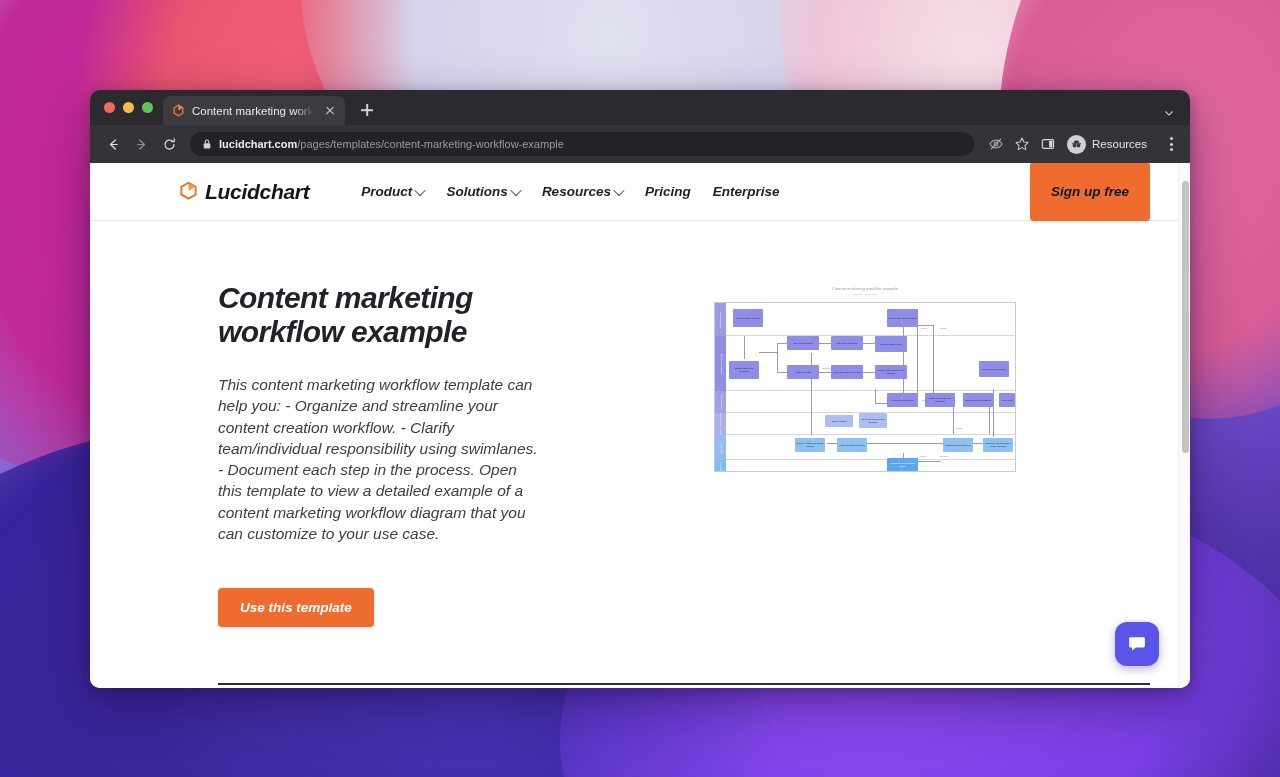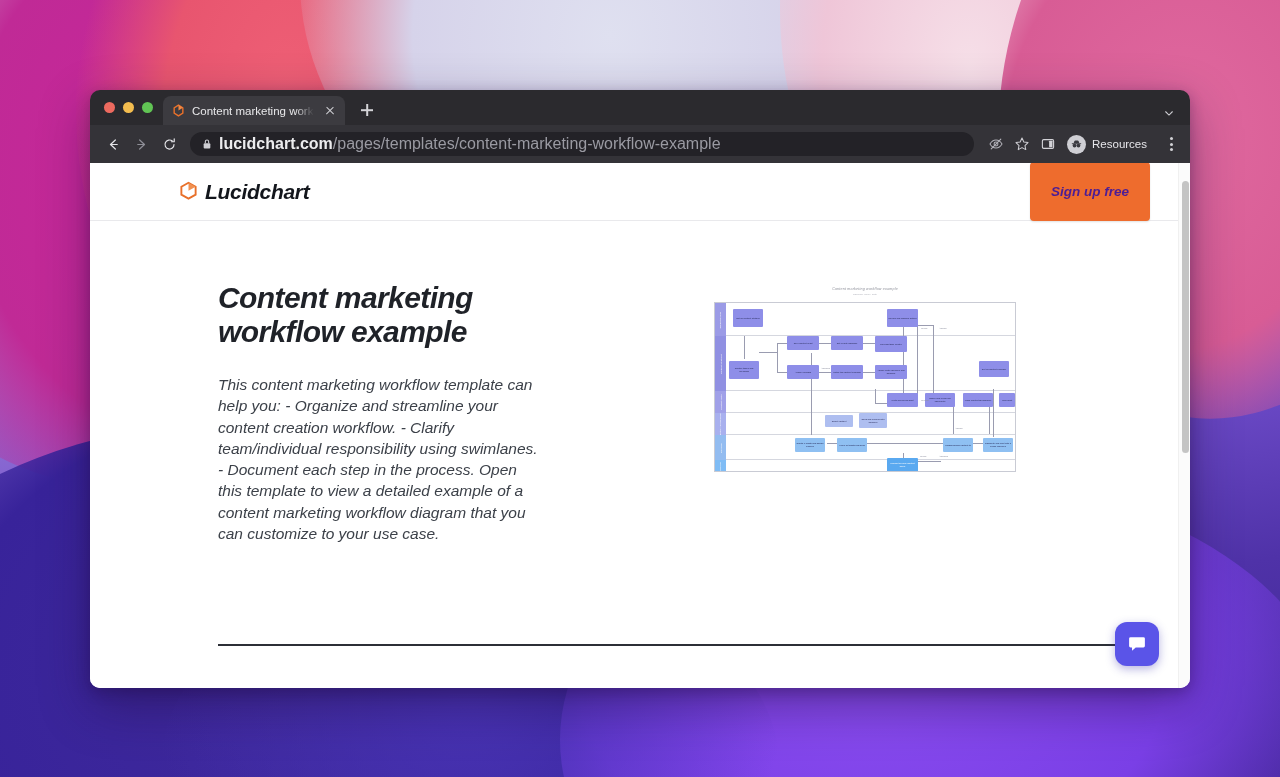--- a/index.html
+++ b/index.html
@@ -193,21 +193,21 @@
     background: #232227;
     border-radius: 13px;
     display: flex;
     align-items: center;
     padding: 0 12px;
     margin: 0 8px 0 6px;
     gap: 7px;
     overflow: hidden;
   }
   .url {
-    font-size: 16px;
+    font-size: 11px;
     white-space: nowrap;
     overflow: hidden;
     color: #9a9aa2;
   }
   .url b { color: #ececee; font-weight: 700; }
   .tool-icon {
     width: 24px; height: 24px;
     display: flex; align-items: center; justify-content: center;
     flex: 0 0 auto;
   }
@@ -291,21 +291,21 @@
   .chev {
     width: 8px; height: 8px;
     border-right: 1.4px solid #4a4f57;
     border-bottom: 1.4px solid #4a4f57;
     transform: rotate(45deg) translate(-1px,-1px);
     flex: 0 0 auto;
   }
   .signup-btn {
     margin-left: auto;
     background: #ee6c2d;
-    color: #4c1d95;
+    color: #0f172a;
     font-size: 13.5px;
     font-weight: 700;
     padding: 22px 21px;
     border-radius: 4px;
     white-space: nowrap;
     box-shadow: 0 1px 2px rgba(0,0,0,0.12);
   }
 
   
   .hero {
@@ -555,28 +555,49 @@
 
         <div class="site-header">
           <div class="brand">
             <svg width="19" height="21" viewBox="0 0 24 26">
               <path d="M12 2 L21 7 L21 17 L12 22 L3 17 L3 7 Z" fill="none" stroke="#e8702a" stroke-width="2.4"></path>
               <path d="M12 2 L21 7 L12 12 Z" fill="#f19152"></path>
             </svg>
             <span class="brand-name">Lucidchart</span>
           </div>
 
+          <div class="site-nav">
+            <div class="nav-item">
+              <span>Product</span>
+              <span class="chev"></span>
+            </div>
+            <div class="nav-item">
+              <span>Solutions</span>
+              <span class="chev"></span>
+            </div>
+            <div class="nav-item">
+              <span>Resources</span>
+              <span class="chev"></span>
+            </div>
+            <div class="nav-item">
+              <span>Pricing</span>
+            </div>
+            <div class="nav-item">
+              <span>Enterprise</span>
+            </div>
+          </div>
 
           <div class="signup-btn">Sign up free</div>
         </div>
 
         <div class="hero">
           <div class="hero-left">
             <h1 class="hero-title">Content marketing workflow example</h1>
             <p class="hero-body">This content marketing workflow template can help you: - Organize and streamline your content creation workflow. - Clarify team/individual responsibility using swimlanes. - Document each step in the process. Open this template to view a detailed example of a content marketing workflow diagram that you can customize to your use case.</p>
+            <div class="cta-btn">Use this template</div>
           </div>
 
           <div class="hero-right">
             <div class="thumb-wrap">
               <div class="thumb-title">Content marketing workflow example</div>
               <div class="thumb-sub">Company name | Date</div>
 
               <div class="diagram">
 
                 <div class="lane" style="top:0;height:33px;"></div>

